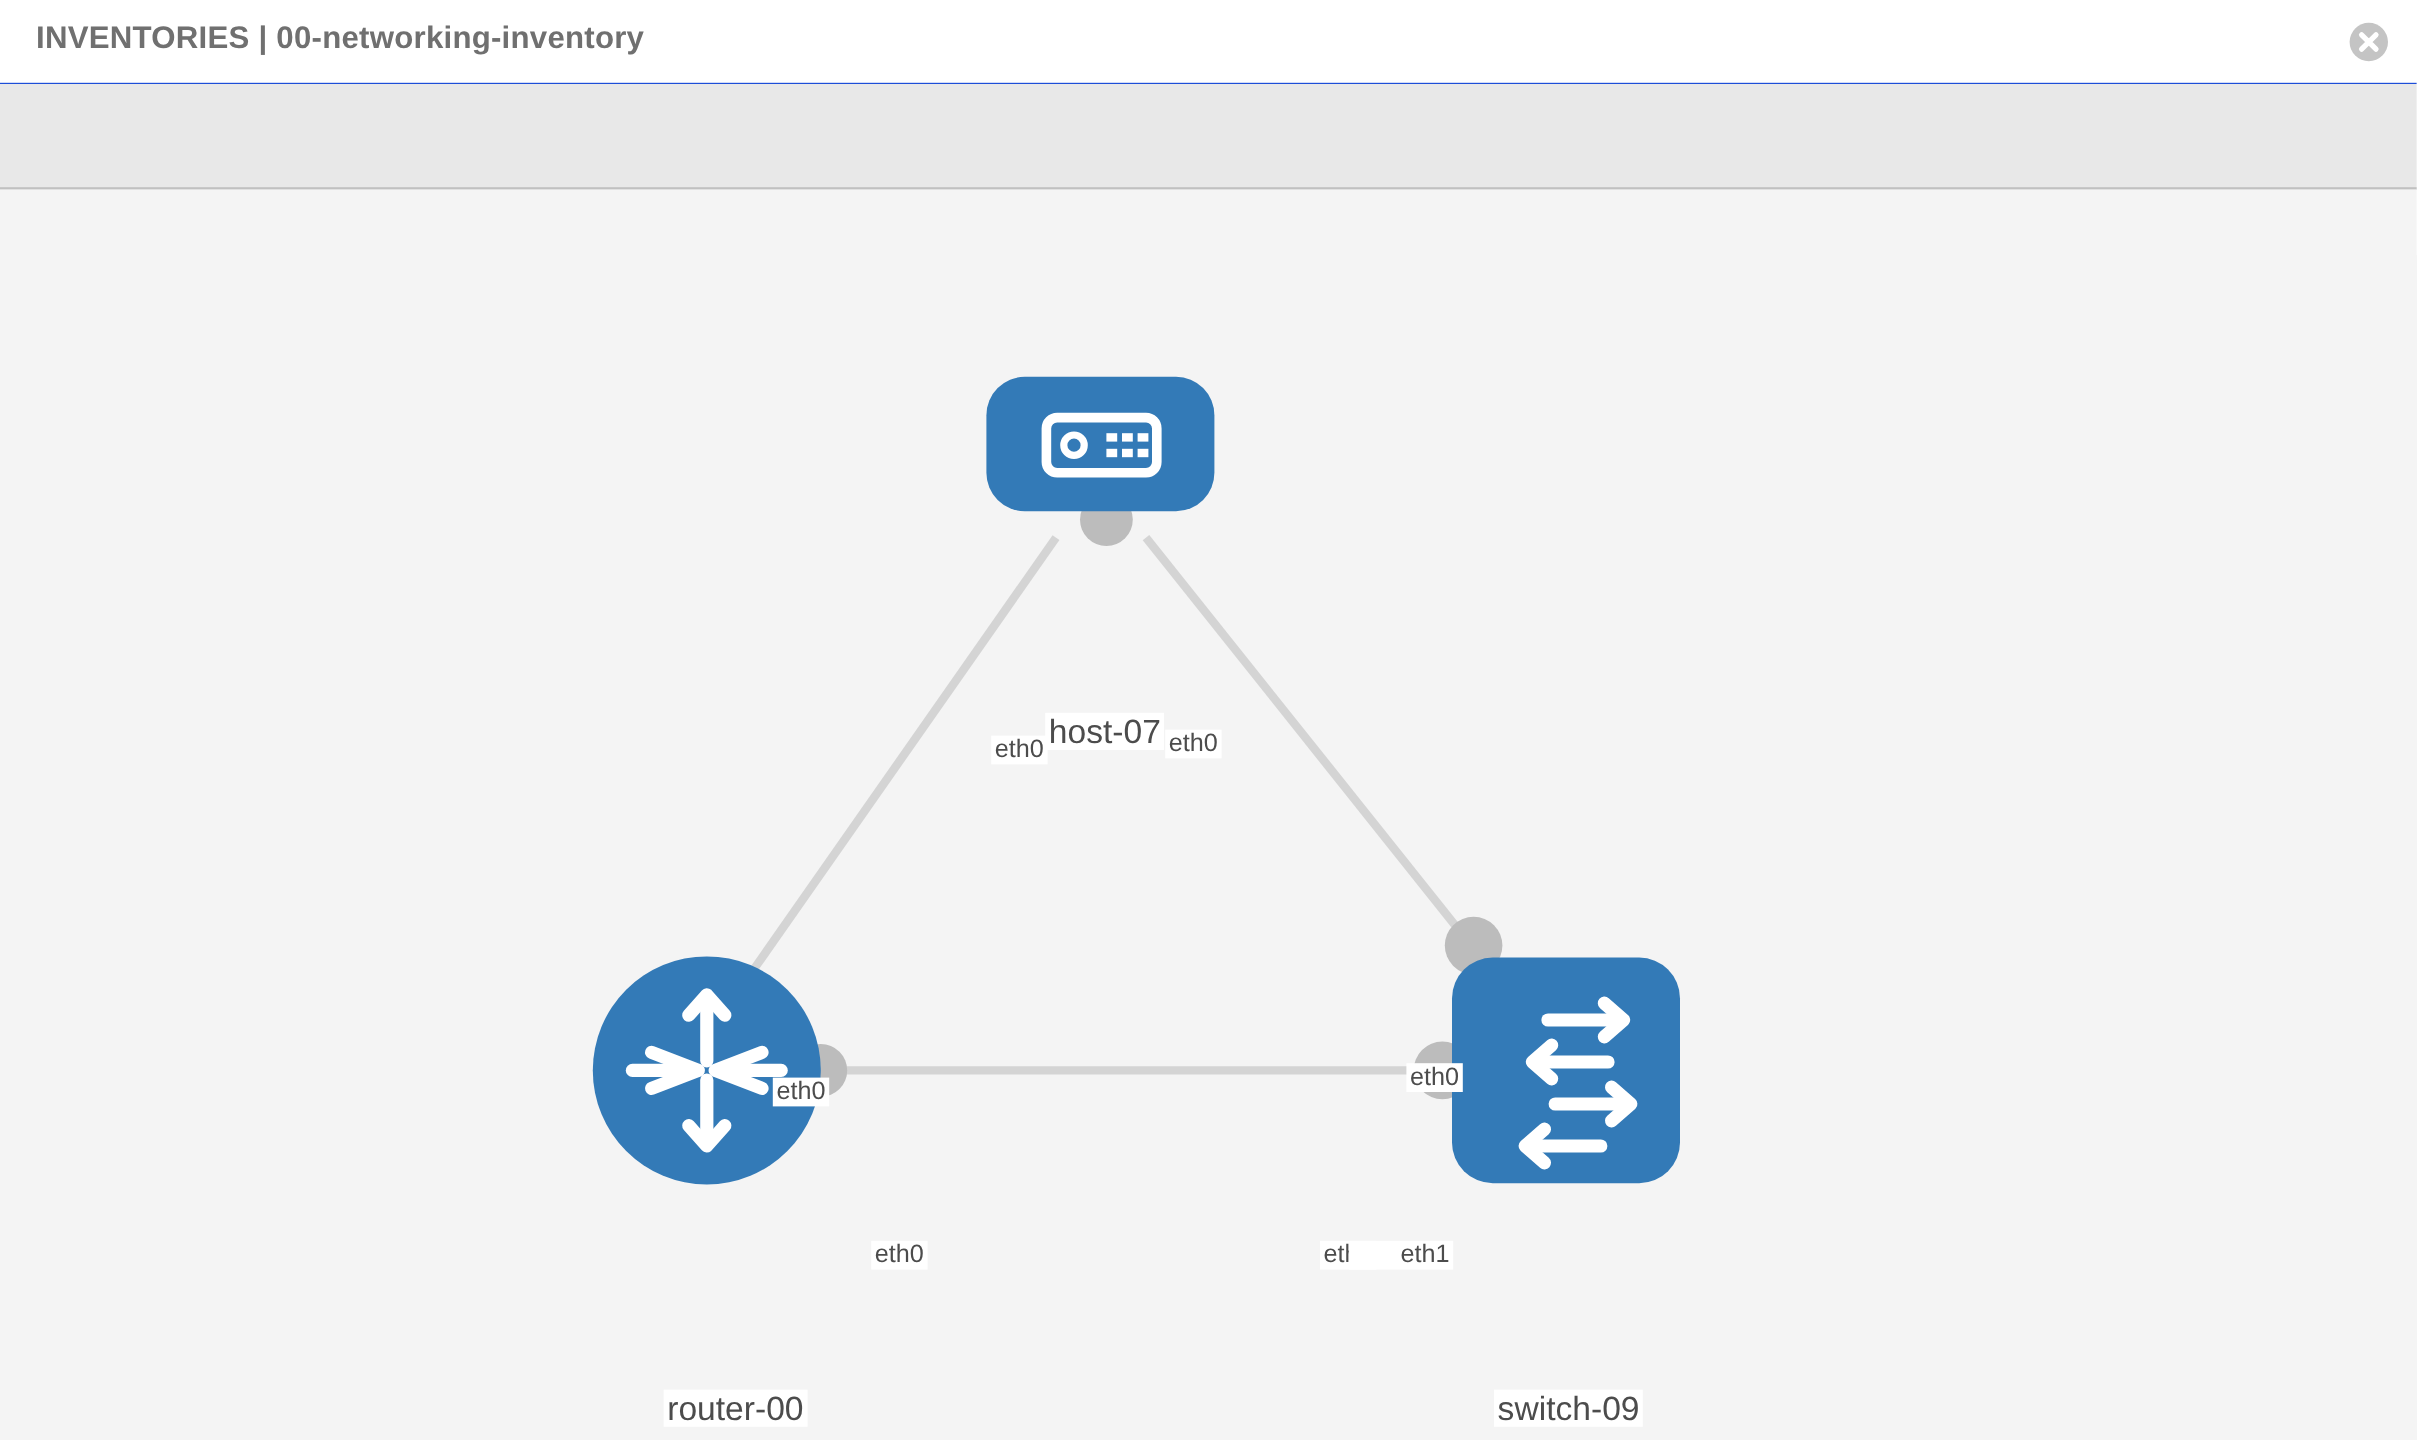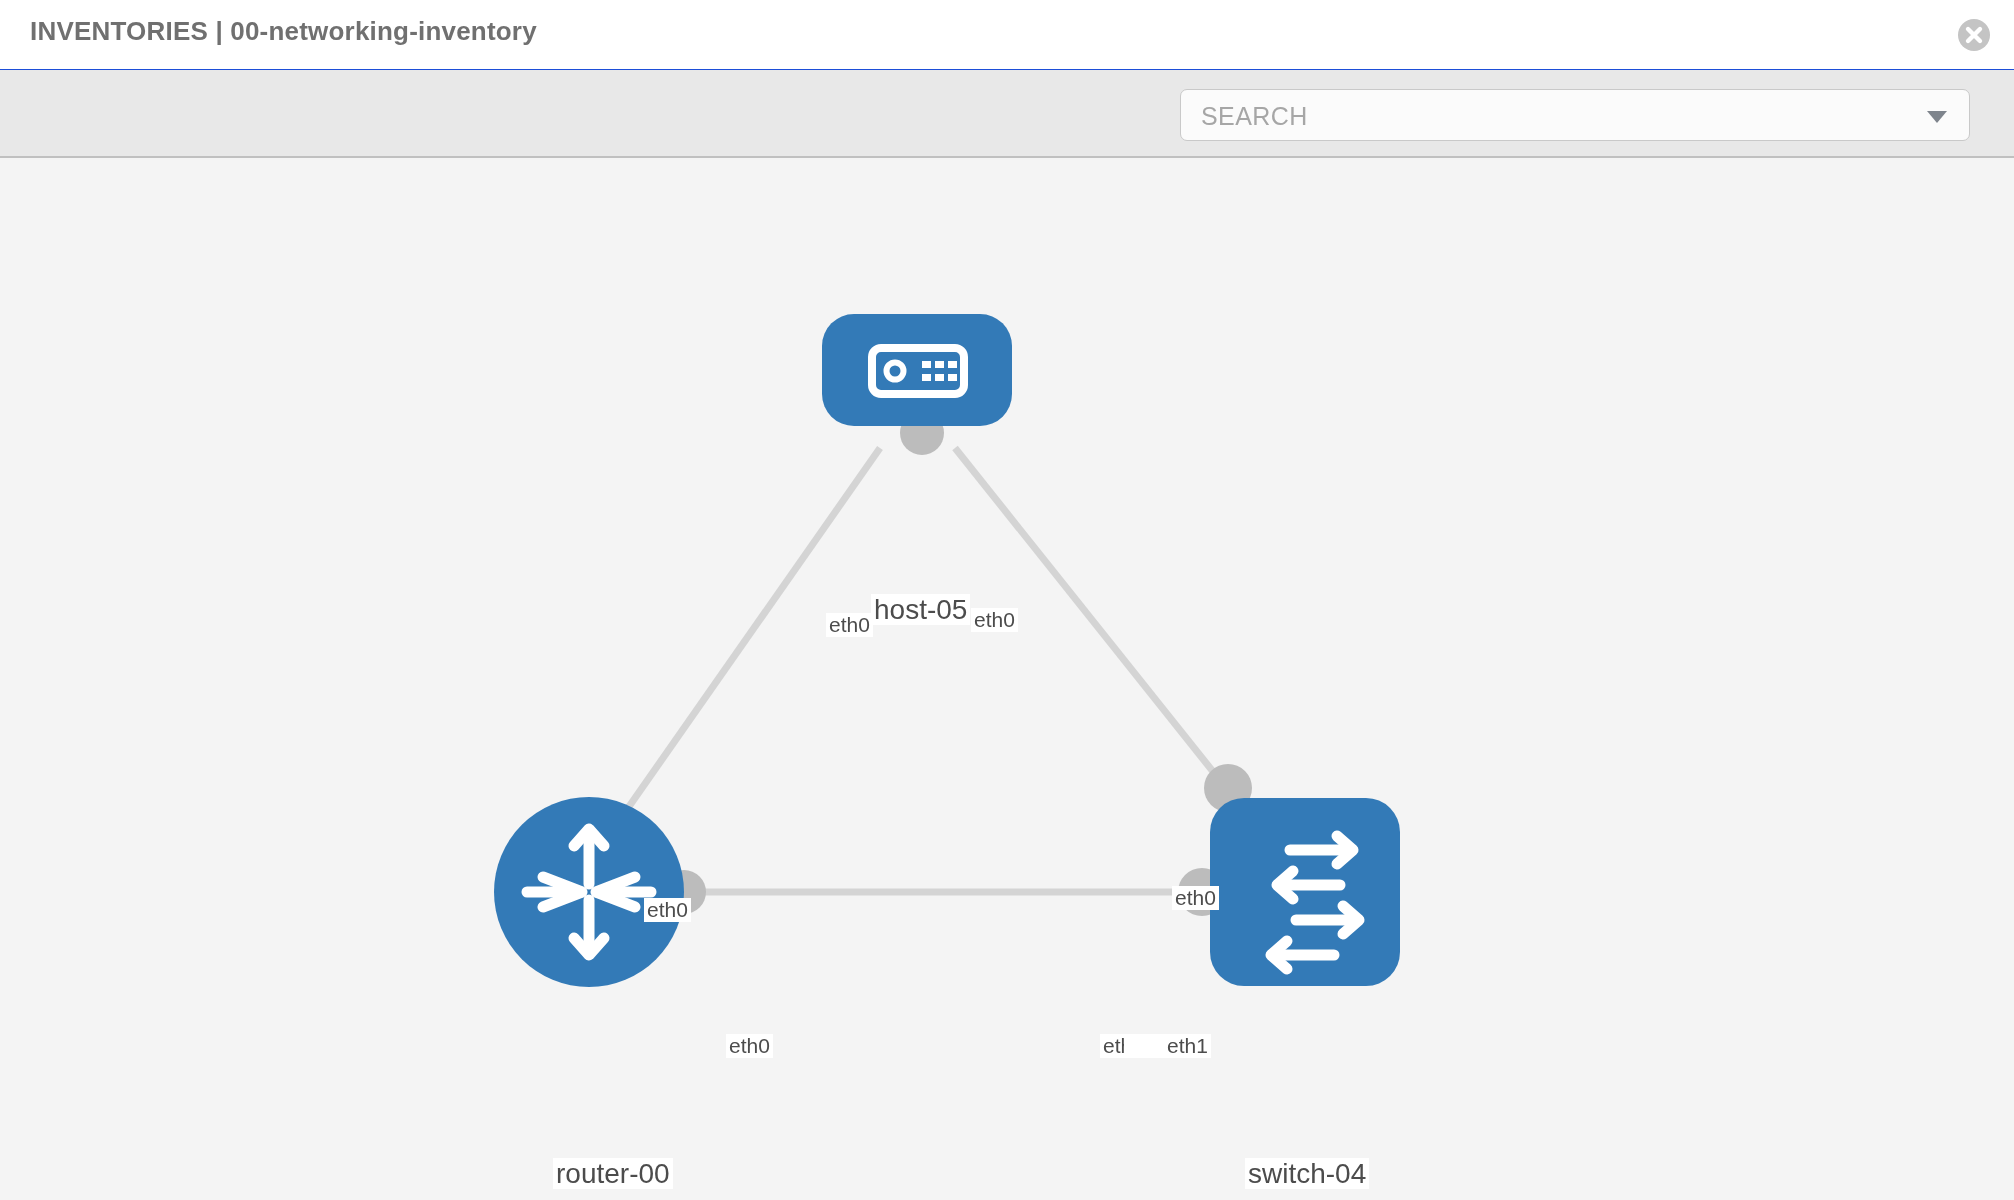--- a/index.html
+++ b/index.html
@@ -145,24 +145,20 @@
 
     <div class="tool-icon key">
       <svg width="44" height="44" viewBox="0 0 44 44">
         <circle cx="15" cy="16" r="8.5" fill="none" stroke="#7e848c" stroke-width="4.4"></circle>
         <path d="M20.5 21.5 L35 33" stroke="#7e848c" stroke-width="4.4" stroke-linecap="round"></path>
         <path d="M29 28 L33.5 24" stroke="#7e848c" stroke-width="4.4" stroke-linecap="round"></path>
         <path d="M33.5 32.5 L37.5 28.5" stroke="#7e848c" stroke-width="4.4" stroke-linecap="round"></path>
       </svg>
     </div>
 
-    <div class="search-box">
-      <input type="text" placeholder="SEARCH" style="">
-      <span class="caret"></span>
-    </div>
   </div>
 
   <div class="canvas">
 
     <svg class="topology" viewBox="0 0 2014 1042">
 
       <g>
         <line x1="880" y1="290" x2="600" y2="690" stroke="#d4d4d4" stroke-width="7"></line>
         <line x1="955" y1="290" x2="1250" y2="660" stroke="#d4d4d4" stroke-width="7"></line>
         <line x1="660" y1="734" x2="1215" y2="734" stroke="#d4d4d4" stroke-width="7"></line>
@@ -219,18 +215,18 @@
     </svg>
 
     <div class="edge-label" style="left:826px; top:455px;">eth0</div>
     <div class="edge-label" style="left:971px; top:450px;">eth0</div>
     <div class="edge-label" style="left:644px; top:740px;">eth0</div>
     <div class="edge-label" style="left:1172px; top:728px;">eth0</div>
     <div class="edge-label" style="left:726px; top:876px;">eth0</div>
     <div class="edge-label" style="left:1100px; top:876px;">eth0</div>
     <div class="edge-label" style="left:1124px; top:876px;padding-left:43px;">eth1</div>
 
-    <div class="node-label" style="left:871px; top:436px;">host-05</div>
+    <div class="node-label" style="left:871px; top:436px;">host-07</div>
     <div class="node-label" style="left:529px; top:1000px;margin-left:24px;">router-00</div>
-    <div class="node-label" style="left:1245px; top:1000px;">switch-04</div>
+    <div class="node-label" style="left:1245px; top:1000px;">switch-09</div>
 
   </div>
 </div>
 
 </body></html>

